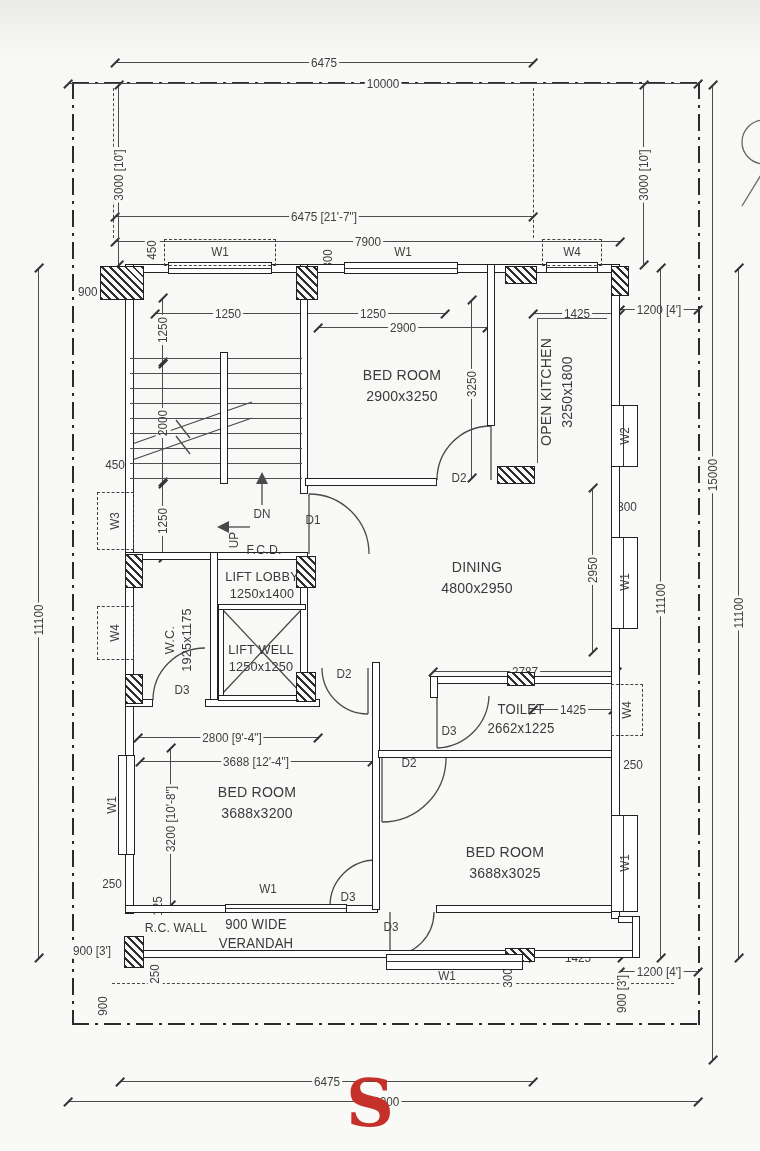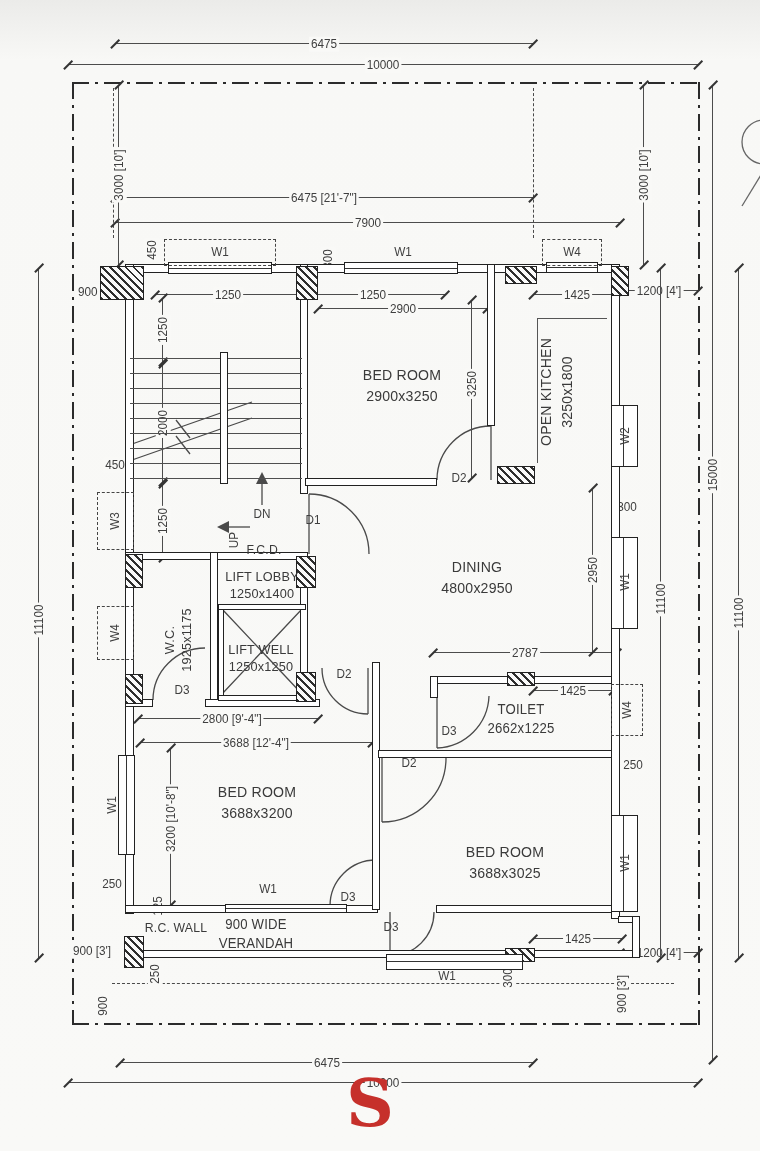--- a/index.html
+++ b/index.html
@@ -3,21 +3,21 @@
 <meta charset="utf-8">
 <style>
   html,body{margin:0;padding:0;background:#e8e8e6;}
   .canvas{position:relative;width:760px;height:1151px;margin:0 auto;overflow:hidden;
           background:linear-gradient(180deg,#ebebe9 0,#f8f8f6 60px,#f9f9f7 100%);
           font-family:"Liberation Sans",sans-serif;color:#3c3c3c;}
   
   .proph{position:absolute;height:2.4px;background:repeating-linear-gradient(90deg,#2b2b2b 0 17px,transparent 17px 23px,#2b2b2b 23px 26px,transparent 26px 32px);}
   .propv{position:absolute;width:2.4px;background:repeating-linear-gradient(180deg,#2b2b2b 0 17px,transparent 17px 23px,#2b2b2b 23px 26px,transparent 26px 32px);}
   
-  .dimh{position:absolute;height:0;border-top:1.1px solid #4c4c4c;}
+  .dimh{position:absolute;height:0;border-top:1.1px solid #4c4c4c;margin-top:19px;}
   .dimh::before,.dimh::after{content:'';position:absolute;width:12px;height:1.6px;background:#333;top:-1px;transform:rotate(-45deg);}
   .dimh::before{left:-6px;}.dimh::after{right:-6px;}
   .dimv{position:absolute;width:0;border-left:1.1px solid #4c4c4c;}
   .dimv::before,.dimv::after{content:'';position:absolute;width:12px;height:1.6px;background:#333;left:-6px;transform:rotate(-45deg);}
   .dimv::before{top:-1px;}.dimv::after{bottom:-1px;}
   .dashl{position:absolute;border-top:1.4px dashed #4a4a4a;height:0;}
   .dashv{position:absolute;border-left:1.4px dashed #4a4a4a;width:0;}
   
   .lbl{position:absolute;font-size:12.5px;line-height:1;background:#f9f9f7;padding:1px 2px;white-space:nowrap;color:#3f3f3f;transform:translate(-50%,-50%) scaleX(.94);}
   .lbl.rot{transform:translate(-50%,-50%) rotate(-90deg) scaleX(.94);}

